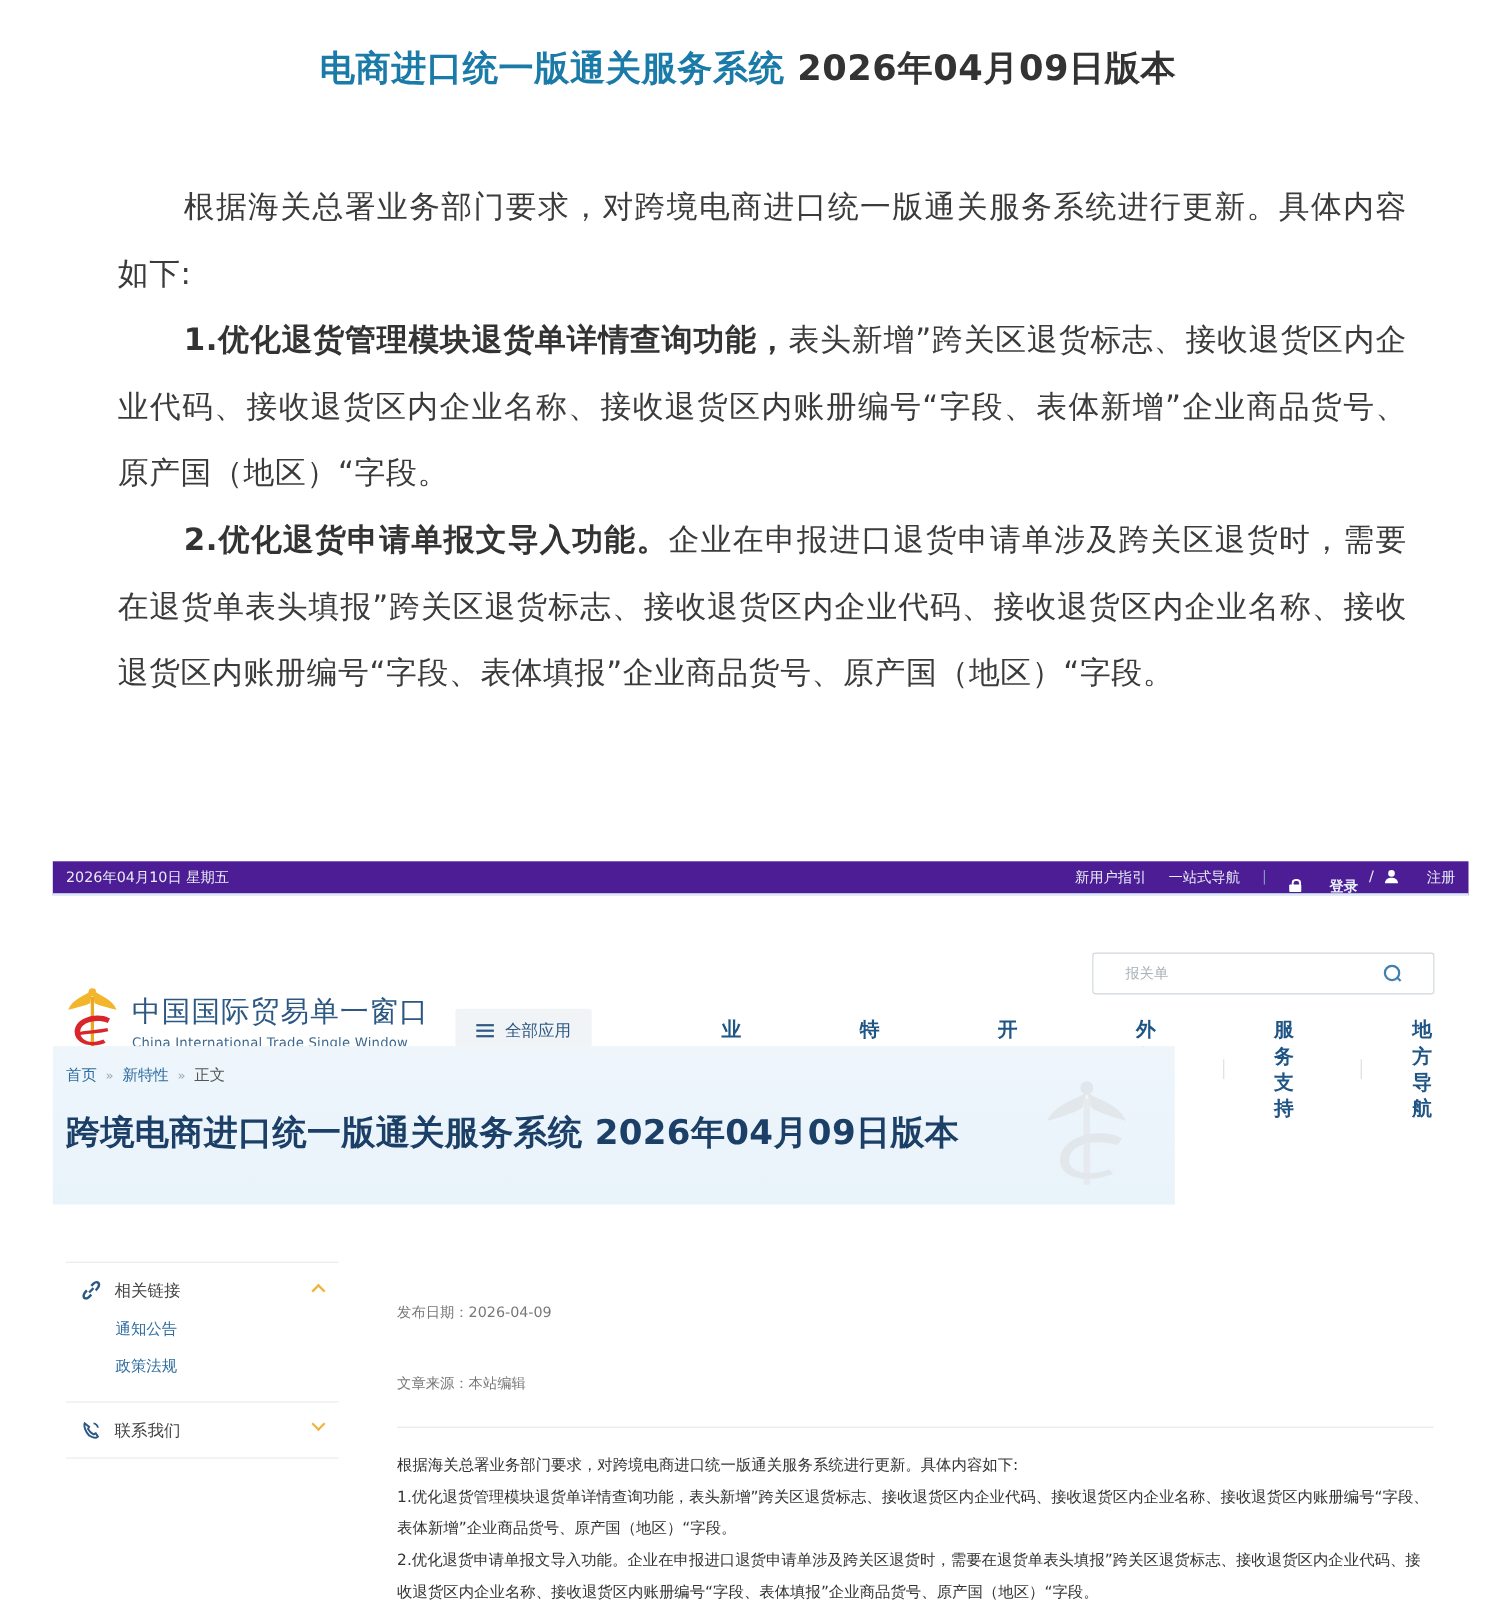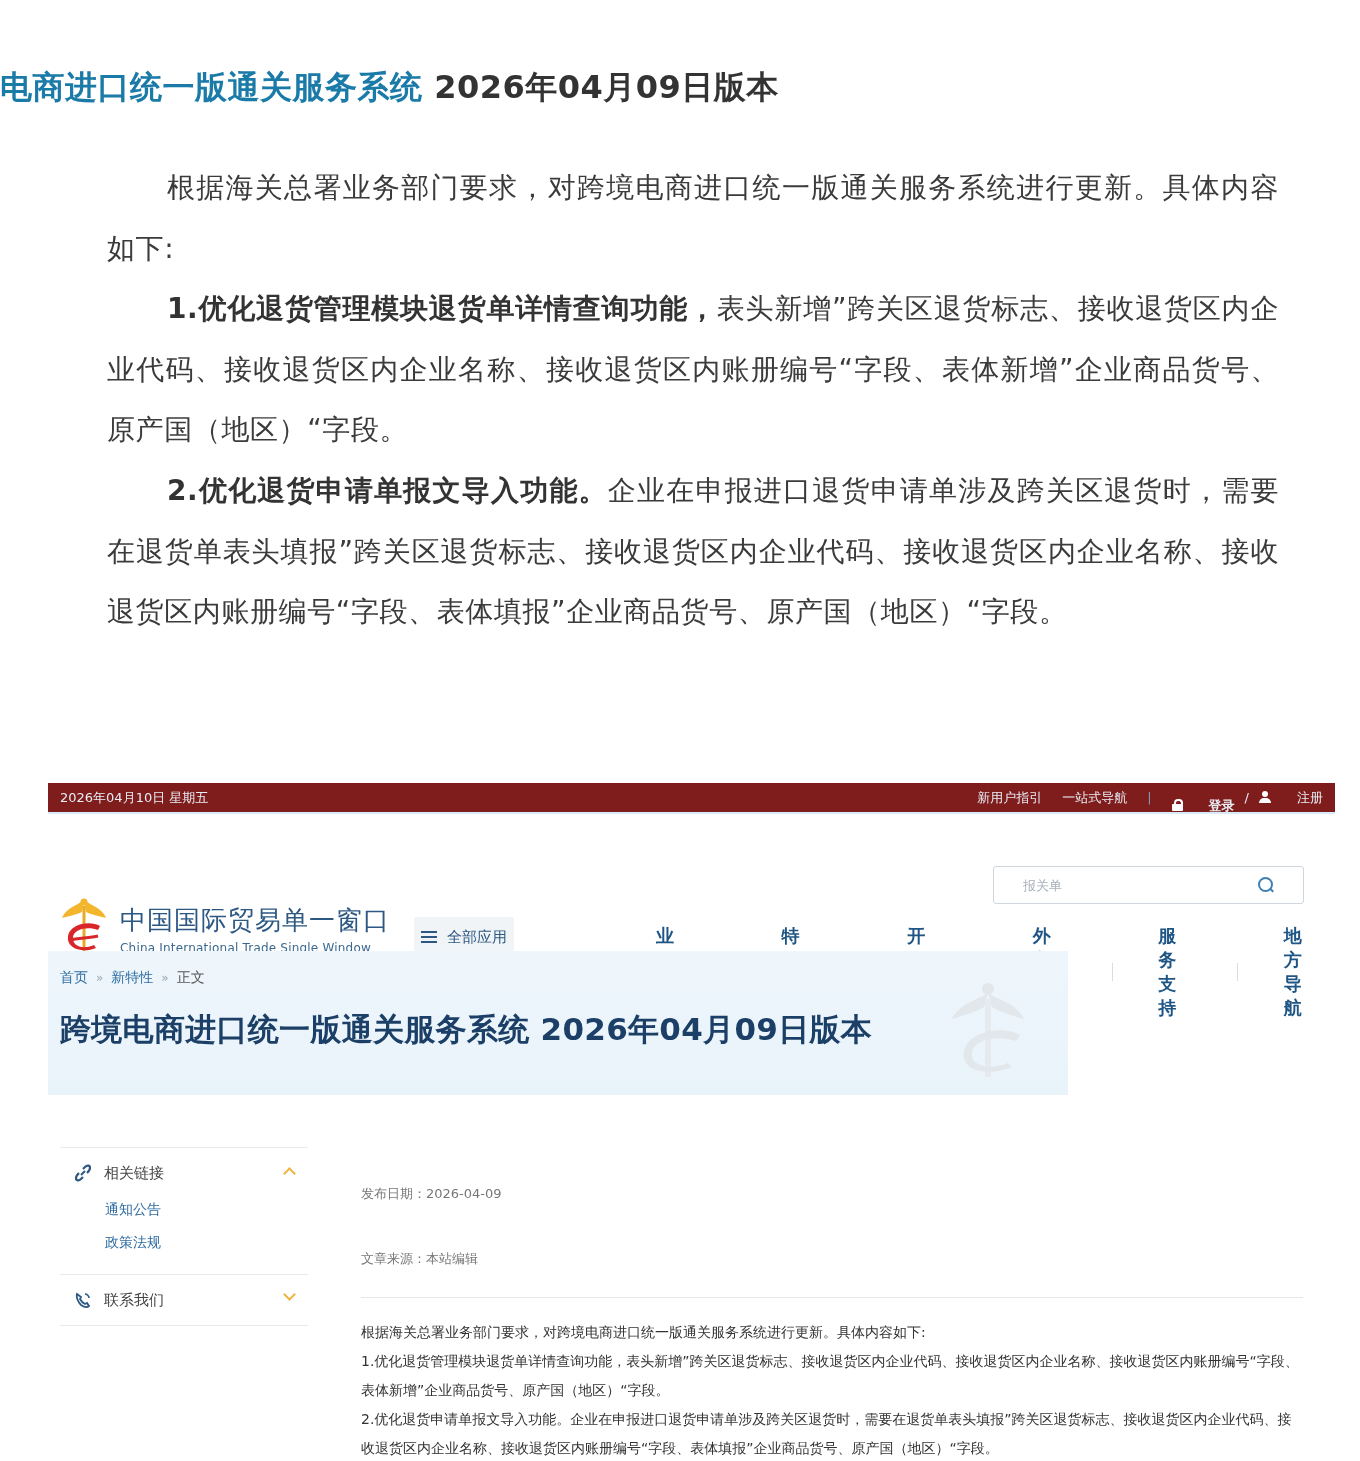--- a/index.html
+++ b/index.html
@@ -1,59 +1,59 @@
 <!DOCTYPE html>
 <html><head>
 <meta charset="utf-8">
 <style>
   * { box-sizing: border-box; margin: 0; padding: 0; }
   html, body { width: 1360px; height: 1461px; background: #ffffff; overflow: hidden; }
   body { font-family: "DejaVu Sans", "Liberation Sans", sans-serif; color: #333; position: relative; }
 
   
   .art-title {
-    position: absolute; top: 40px; left: 0; width: 1360px; 
-    font-size: 32px; font-weight: bold; line-height: 44px; letter-spacing: 0.5px; margin-top: 25px;
+    position: absolute; top: 40px; left: 0; width: 1360px; text-align: center;
+    font-size: 32px; font-weight: bold; line-height: 44px; letter-spacing: 0.5px;
   }
   .art-title .t-blue { color: #1a7aa8; }
   .art-title .t-dark { color: #333333; }
 
   .art-body {
     position: absolute; top: 158px; left: 107px; width: 1172px;
     font-size: 28px; line-height: 60.6px; color: #3b3b3b; letter-spacing: 0.6px;
     text-align: justify;
   }
   .art-body p { text-indent: 60px; }
   .art-body b { color: #333; font-weight: bold; }
 
   
   .site { position: absolute; top: 783px; left: 48px; width: 1287px; height: 650px; background: #fff; }
 
   .topbar {
-    height: 31px; background: #7f1d1d; color: #e8eef5; font-size: 13px;
+    height: 31px; background: #4c1d95; color: #e8eef5; font-size: 13px;
     display: flex; align-items: center; justify-content: space-between; padding: 0 12px;
     border-bottom: 2px solid #d7ecf7;
   }
   .topbar .right { display: flex; align-items: center; gap: 0; }
   .topbar .right span { margin-left: 20px; }
   .topbar .sep { color: #7f9ab4; }
   .topbar .login { font-weight: bold; margin-top: 16px; }
   .ico-lock { display: inline-block; width: 11px; height: 12px; position: relative; margin-right: 6px; vertical-align: -1px; }
   .ico-lock::before { content: ""; position: absolute; left: 2px; top: 0; width: 5px; height: 5px; border: 2px solid #fff; border-bottom: none; border-radius: 4px 4px 0 0; }
   .ico-lock::after { content: ""; position: absolute; left: 0; top: 5px; width: 11px; height: 7px; background: #fff; border-radius: 1px; }
   .ico-user { display: inline-block; width: 12px; height: 12px; position: relative; margin-right: 6px; vertical-align: -1px; }
   .ico-user::before { content: ""; position: absolute; left: 3px; top: 0; width: 6px; height: 6px; border-radius: 50%; background: #fff; }
   .ico-user::after { content: ""; position: absolute; left: 0; top: 7px; width: 12px; height: 5px; border-radius: 6px 6px 0 0; background: #fff; }
 
   .header { position: relative; height: 137px; background: #fff; }
   .logo { position: absolute; left: 12px; top: 82px; width: 48px; height: 66px; }
   .logo-cn { position: absolute; left: 72px; top: 91px; font-size: 26px; color: #2c5883; letter-spacing: 1px; line-height: 30px; }
   .logo-en { position: absolute; left: 72px; top: 127px; font-size: 12px; color: #3b6890; letter-spacing: 0.2px; }
   .allapps {
-    position: absolute; left: 366px; top: 103px; width: 100px; height: 40px; background: #f1f4f7;
+    position: absolute; left: 366px; top: 103px; width: 124px; height: 40px; background: #f1f4f7;
     border-radius: 2px; display: flex; align-items: center; justify-content: center; gap: 10px;
     color: #2c5883; font-size: 15px;
   }
   .ico-menu { width: 16px; height: 12px; border-top: 2px solid #2c5883; border-bottom: 2px solid #2c5883; position: relative; }
   .ico-menu::after { content: ""; position: absolute; left: 0; top: 3px; width: 16px; height: 2px; background: #2c5883; }
 
   .search {
     position: absolute; left: 945px; top: 52px; width: 311px; height: 38px; border: 1px solid #cfd6dd;
     border-radius: 3px; background: #fff; display: flex; align-items: center; padding: 0 29px;
   }

